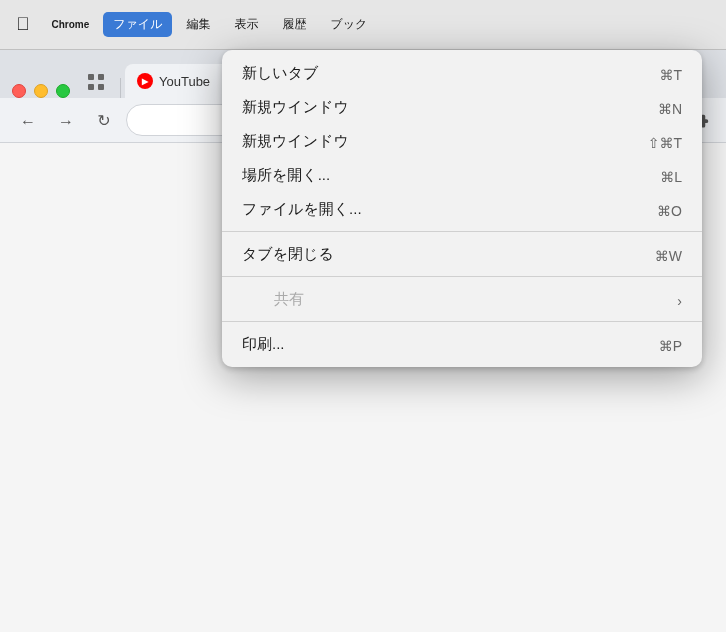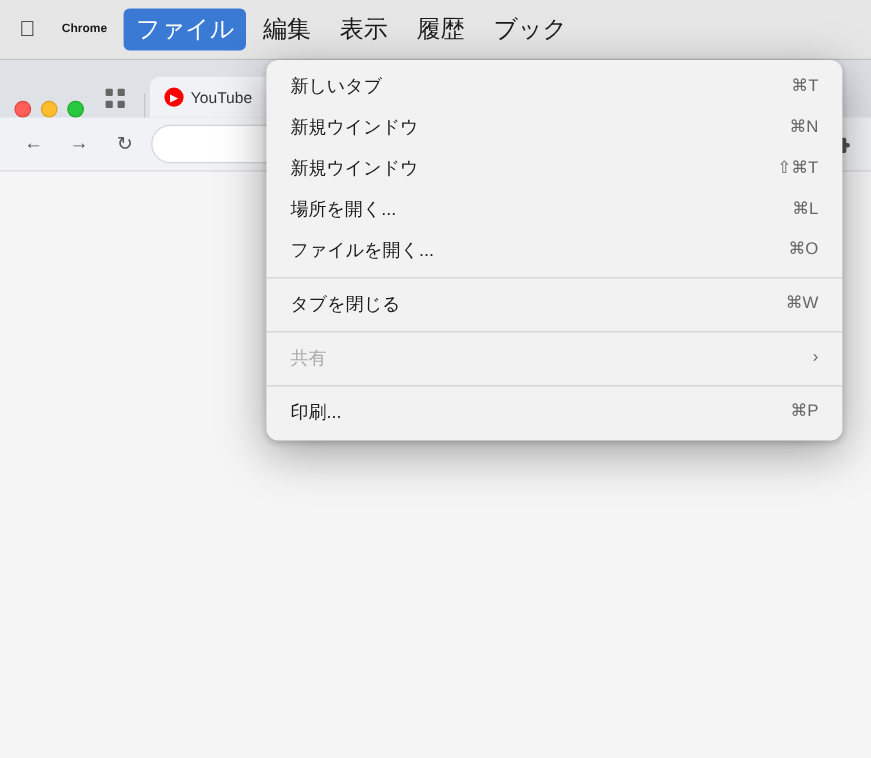--- a/index.html
+++ b/index.html
@@ -28,21 +28,21 @@
       padding: 0 8px;
       gap: 4px;
       border-bottom: 1px solid #c0c0c0;
       position: relative;
       z-index: 10;
     }
 
     .menubar-item {
       padding: 4px 10px;
       border-radius: 5px;
-      font-size: 20px;
+      font-size: 12px;
       font-weight: 400;
       color: #1a1a1a;
       cursor: pointer;
       white-space: nowrap;
     }
 
     .menubar-item.apple {
       font-size: 18px;
       padding: 4px 8px;
     }
@@ -195,32 +195,33 @@
       width: 480px;
       background: #f2f2f2;
       border-radius: 10px;
       box-shadow: 0 10px 40px rgba(0,0,0,0.35), 0 2px 6px rgba(0,0,0,0.2);
       padding: 6px 0;
       z-index: 200;
     }
 
     .menu-item {
       display: flex;
-      align-items: flex-start;
+      align-items: flex-end;
       justify-content: space-between;
       padding: 7px 20px;
       cursor: pointer;
       font-size: 15px;
       color: #1a1a1a;
       min-height: 34px;
     }
 
     .menu-item.disabled {
       color: #aaa;
       cursor: default;
+      margin-left: 32px;
     }
 
     .menu-item .item-label {
       flex: 1;
       font-size: 15px;
     }
 
     .menu-item .shortcut {
       font-size: 14px;
       color: #666;

